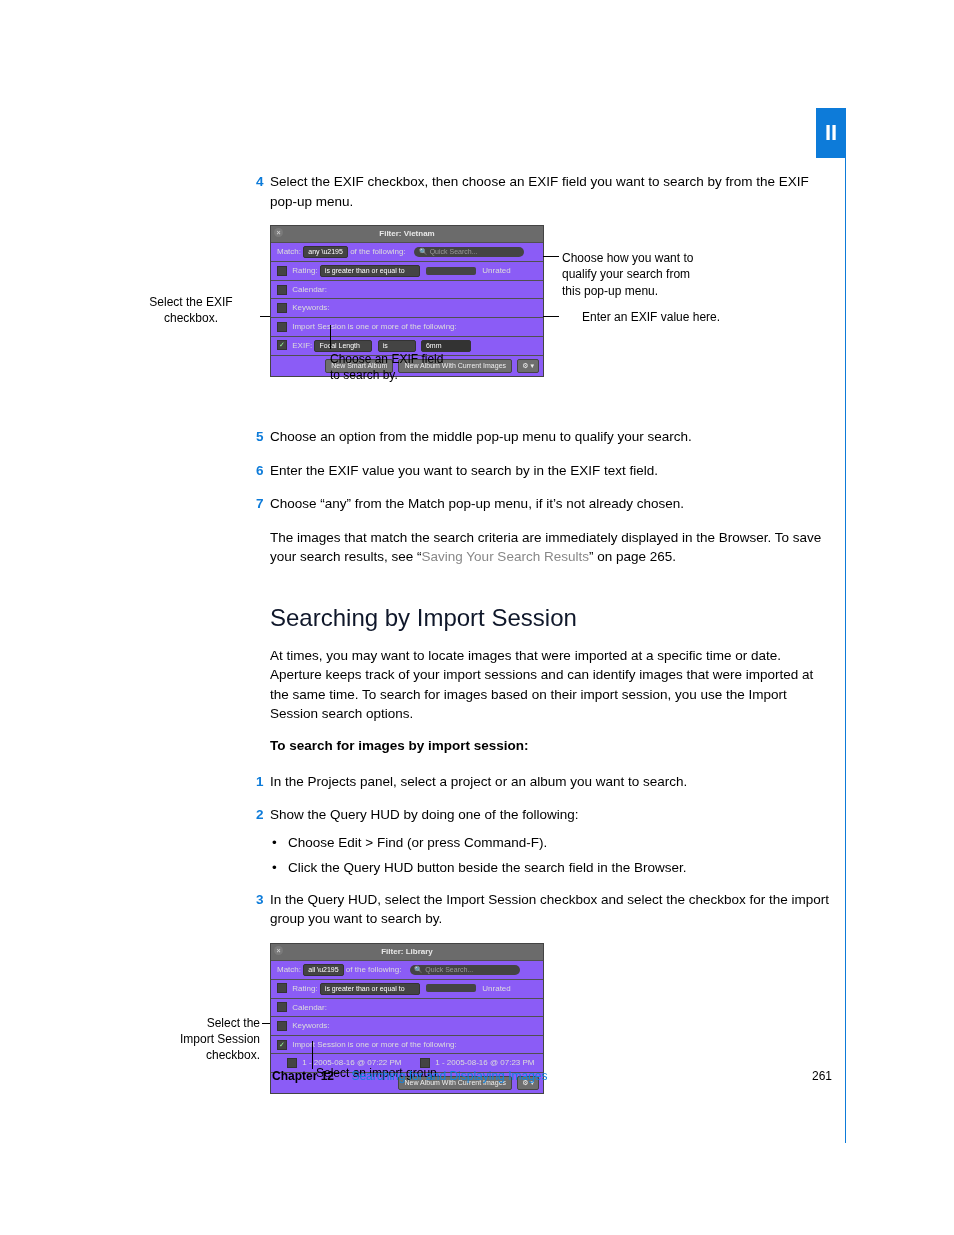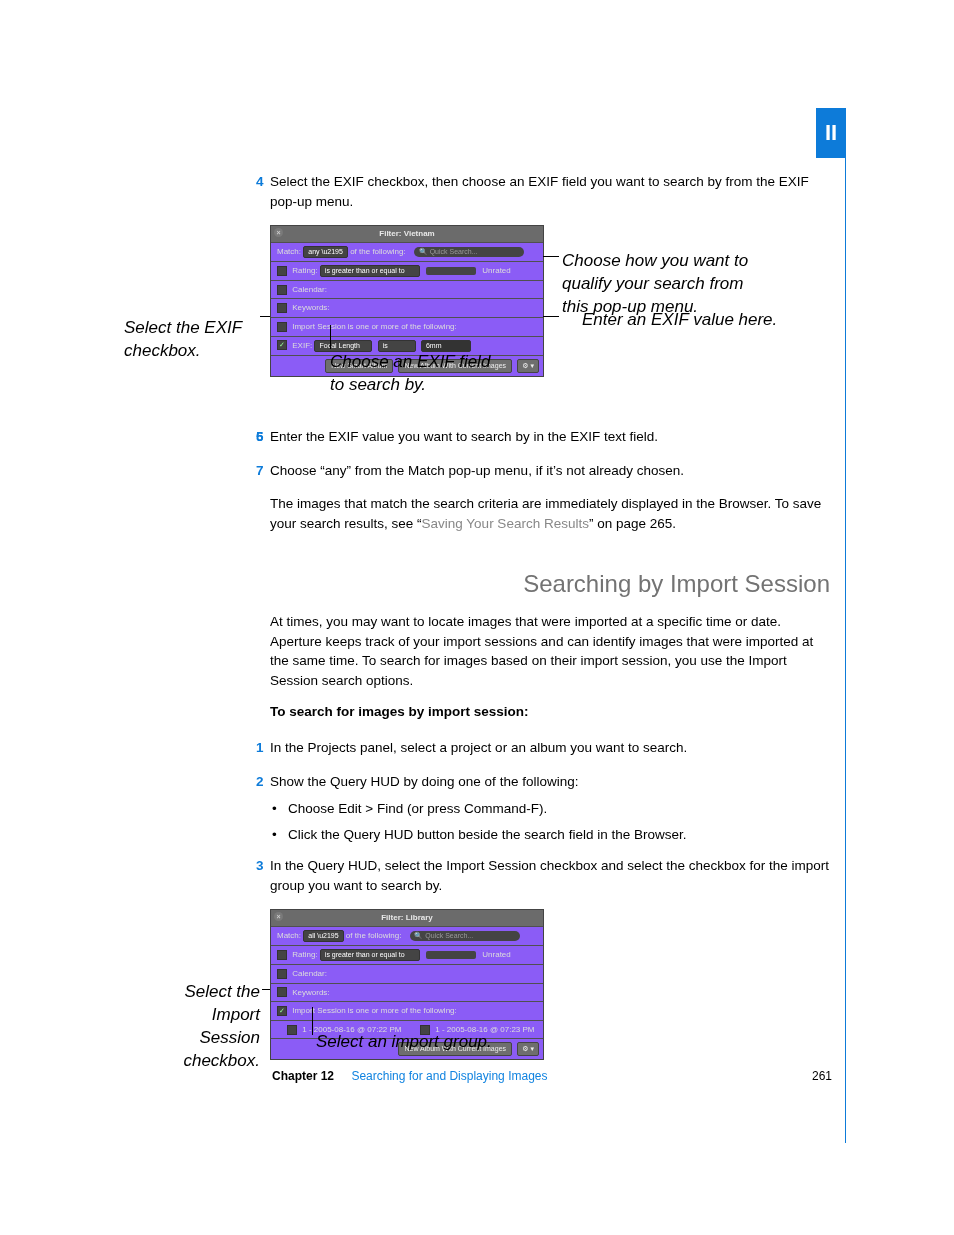--- a/index.html
+++ b/index.html
@@ -47,25 +47,24 @@
   }
   .step { position: relative; margin: 4px 0 14px 0; }
   .step .num {
     position: absolute;
     left: -14px;
     color: #0d7bd9;
     font-weight: bold;
   }
   .heading {
     font-family: "Myriad Pro", "Helvetica Neue", Arial, sans-serif;
-    color: #737373;
+    color: #0f172a;
     font-size: 24px;
     font-weight: 400;
     margin: 34px 0 10px 0;
-    text-align: right;
   }
   .link { color: #888; }
   .bold { font-weight: bold; }
   .bullets { margin: 8px 0 12px 18px; }
   .bullet-row { position: relative; margin: 6px 0; }
   .bullet-row .dot { position: absolute; left: -16px; }
   .para { margin: 8px 0 12px 0; }
 
   
   .figure1 { position: relative; height: 180px; margin: 0 0 22px 0; }
@@ -125,24 +124,23 @@
   .hud .ratingbar { display: inline-block; width: 50px; height: 8px; background: #444; border-radius: 2px; vertical-align: middle; margin: 0 4px;}
   .hud .footer { text-align: right; padding: 3px 4px; border-top: 1px solid #505050; }
   .hud .gearbtn {
     display: inline-block; background: #6e6e6e; border: 1px solid #444;
     padding: 1px 4px; font-size: 7px; color: #eee; border-radius: 2px;
     margin-left: 3px;
   }
 
   .callout {
     position: absolute;
-    font-size: 17px;
+    font-size: 12px;
     color: #000;
     line-height: 1.35;
-    font-style: italic;
   }
   .callout-line {
     position: absolute;
     background: #000;
   }
 
   .footer-area {
     position: absolute;
     bottom: 150px;
     left: 272px;
@@ -162,21 +160,21 @@
 
   <div class="content">
 
     <div class="step">
       <span class="num">4</span>
       <span>Select the EXIF checkbox, then choose an EXIF field you want to search by from the EXIF pop-up menu.</span>
     </div>
 
     <div class="figure1">
 
-      <div class="callout" style="left:-146px; top:92px; text-align:left; width:134px;">Select the EXIF checkbox.</div>
+      <div class="callout" style="left:-146px; top:69px; text-align:center; width:134px;">Select the EXIF checkbox.</div>
       <div class="callout-line" style="left:-10px; top:91px; width:14px; height:1px;"></div>
 
       <div class="hud">
         <div class="hud-title">
           <span class="hud-close">×</span>
           <span>Filter: Vietnam</span>
         </div>
         <div class="hud-row">
           <span>Match:</span>
           <span class="field"><span>any</span> \u2195</span>
@@ -228,20 +226,21 @@
 
       <div style="position:absolute; left:60px; top:100px; width:1px; height:24px; background:#000;"></div>
       <div class="callout" style="left:60px; top:126px;">
         <div>Choose an EXIF field</div>
         <div>to search by.</div>
       </div>
     </div>
 
     <div class="step">
       <span class="num">5</span>
+      <span>Choose an option from the middle pop-up menu to qualify your search.</span>
     </div>
     <div class="step">
       <span class="num">6</span>
       <span>Enter the EXIF value you want to search by in the EXIF text field.</span>
     </div>
     <div class="step">
       <span class="num">7</span>
       <span>Choose “any” from the Match pop-up menu, if it’s not already chosen.</span>
     </div>
 

